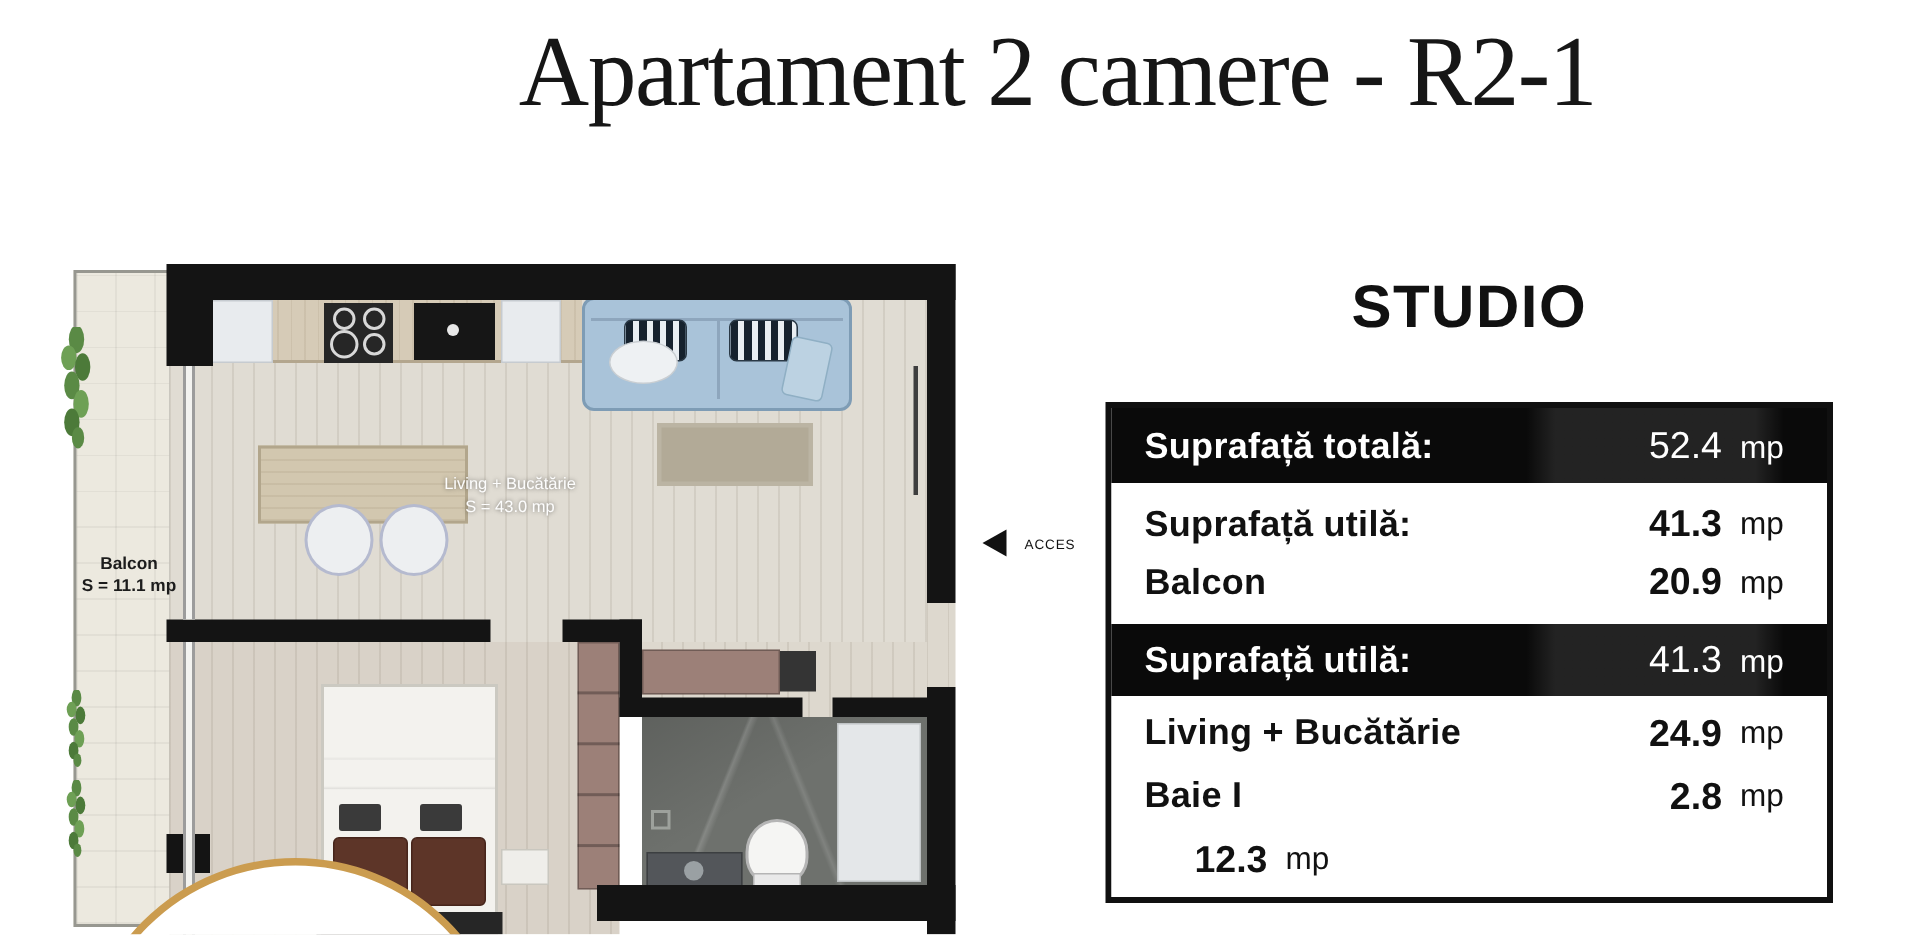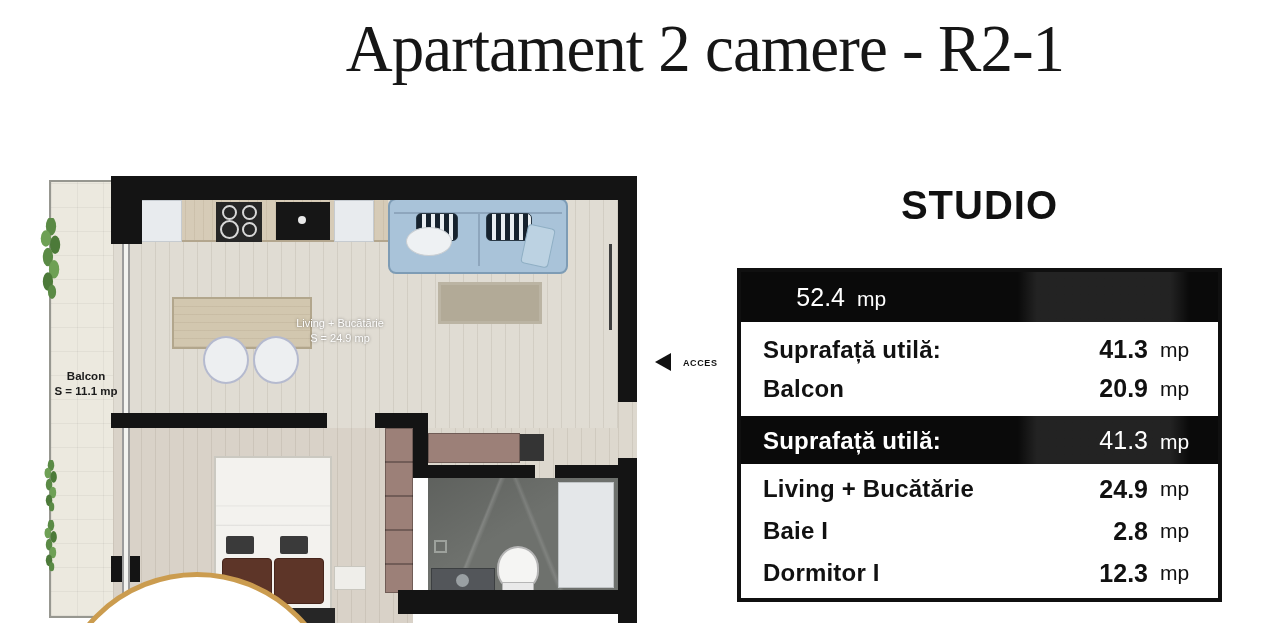--- a/index.html
+++ b/index.html
@@ -66,21 +66,21 @@
   .drain{border:2px solid #9da19c;background:transparent;}
   .plant{position:absolute;z-index:2;}
   
   .room-label{position:absolute;z-index:4;text-align:center;color:#fdfdfd;font-size:11px;line-height:15px;
               text-shadow:0 0 3px rgba(0,0,0,.5);}
   .room-label span{display:block;}
   .room-label.dark{color:#1c1c1c;font-weight:bold;text-shadow:none;font-size:11.5px;}
   
   .acc-tri{position:absolute;width:0;height:0;border-top:9px solid transparent;border-bottom:9px solid transparent;
            border-right:16px solid #111;z-index:4;}
-  .acc-txt{position:absolute;font-size:9px;font-weight:bold;letter-spacing:.6px;color:#111;z-index:4;}
+  .acc-txt{position:absolute;font-size:9px;font-weight:normal;letter-spacing:.6px;color:#111;z-index:4;}
   
   .brand-circle{position:absolute;width:288px;height:288px;border-radius:50%;background:#fff;
                 border:5px solid var(--accent-gold,#cb9c4f);z-index:5;box-sizing:border-box;}
   
   .studio-h{position:absolute;left:737px;top:183px;width:485px;margin:0;text-align:center;
             font-size:40px;font-weight:800;letter-spacing:1px;color:#111;}
   .area-table{position:absolute;left:737px;top:268px;width:485px;border:4px solid #101010;
               box-sizing:border-box;background:#fff;z-index:4;}
   .trow{display:flex;flex-direction:column;justify-content:center;}
   .trow.dark{background:var(--panel-dark,#0a0a0a);color:#fff;
@@ -191,38 +191,39 @@
     <div class="wall" style="left:413px;top:465px;width:122px;height:13px;"></div>
     <div class="wall" style="left:555px;top:465px;width:63px;height:13px;"></div>
     <div class="wall" style="left:111px;top:556px;width:29px;height:26px;"></div>
     <div class="wall" style="left:398px;top:590px;width:239px;height:24px;"></div>
 
     <div class="window" style="left:122px;top:244px;height:169px;"></div>
     <div class="window" style="left:122px;top:428px;height:195px;"></div>
 
     <div class="room-label" style="left:275px;top:316px;width:130px;">
       <span>Living + Bucătărie</span>
-      <span>S = 24.9 mp</span>
+      <span>S = 43.0 mp</span>
     </div>
     <div class="room-label dark" style="left:36px;top:369px;width:100px;">
       <span>Balcon</span>
       <span>S = 11.1 mp</span>
     </div>
 
     <div class="acc-tri" style="left:655px;top:353px;"></div>
     <div class="acc-txt" style="left:683px;top:358px;">ACCES</div>
 
     <div class="brand-circle" style="left:53px;top:572px;"></div>
   </div>
 
   <h2 class="studio-h">STUDIO</h2>
 
   <div class="area-table">
     <div class="trow dark r1">
       <div class="line">
+        <span class="lbl">Suprafață totală:</span>
         <span class="val">52.4</span>
         <span class="unit">mp</span>
       </div>
     </div>
     <div class="trow light r2">
       <div class="line">
         <span class="lbl">Suprafață utilă:</span>
         <span class="val">41.3</span>
         <span class="unit">mp</span>
       </div>
@@ -244,20 +245,19 @@
         <span class="lbl">Living + Bucătărie</span>
         <span class="val">24.9</span>
         <span class="unit">mp</span>
       </div>
       <div class="line">
         <span class="lbl">Baie I</span>
         <span class="val">2.8</span>
         <span class="unit">mp</span>
       </div>
       <div class="line">
-        <span class="lbl">Dormitor I</span>
         <span class="val">12.3</span>
         <span class="unit">mp</span>
       </div>
     </div>
   </div>
 
 </div>
 
 </body></html>

